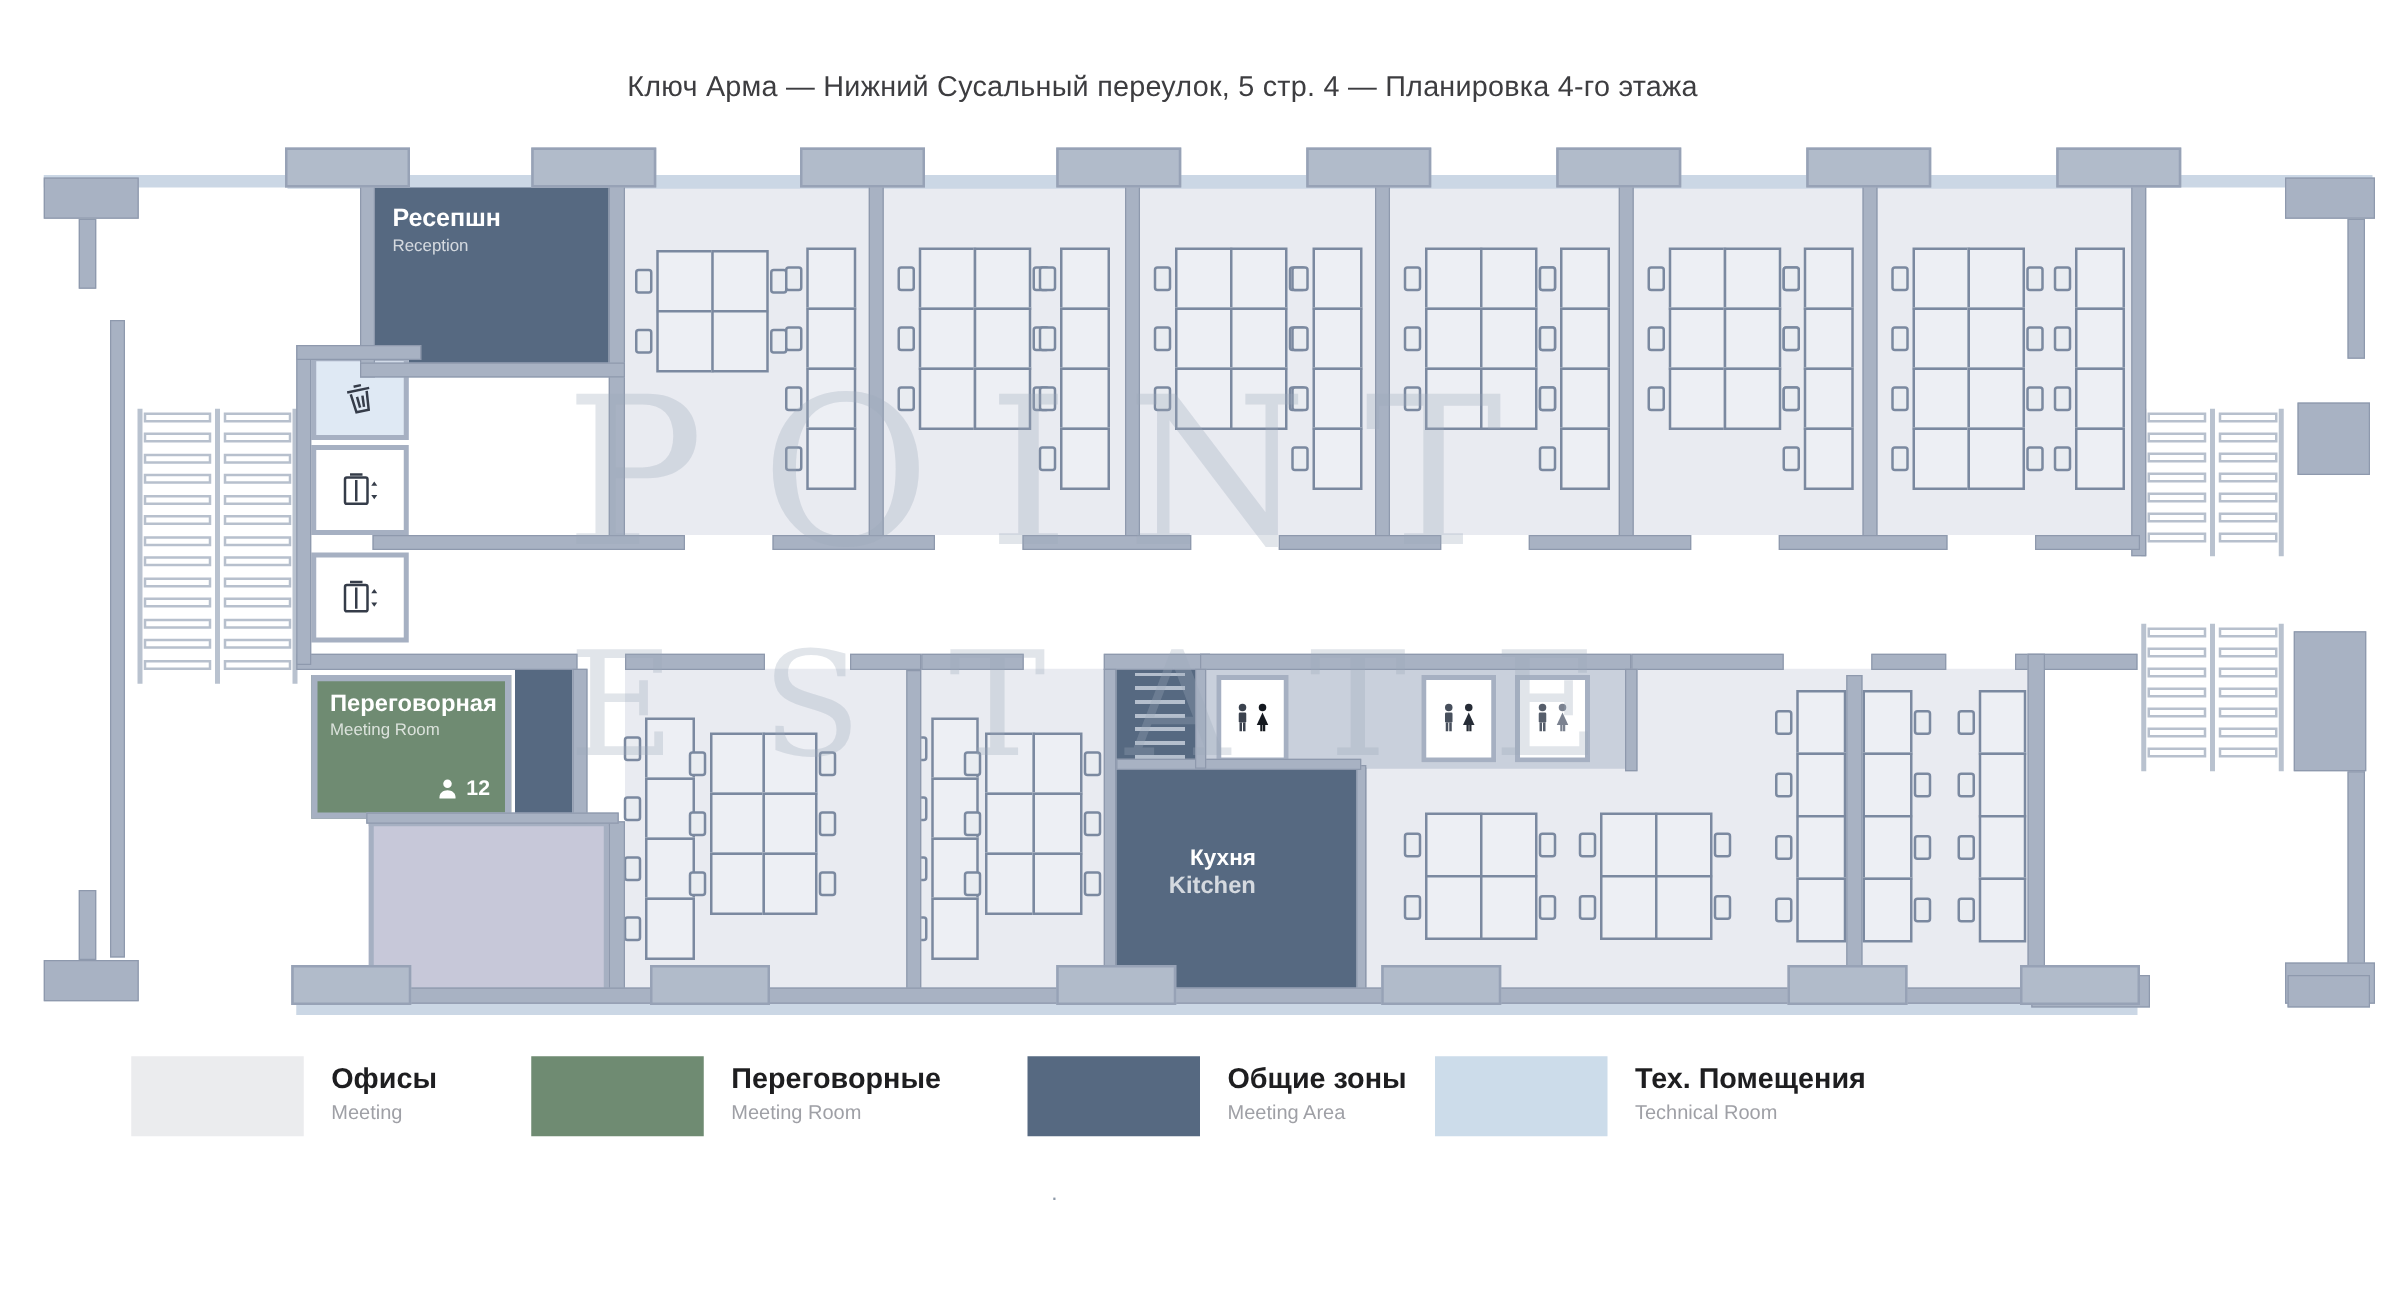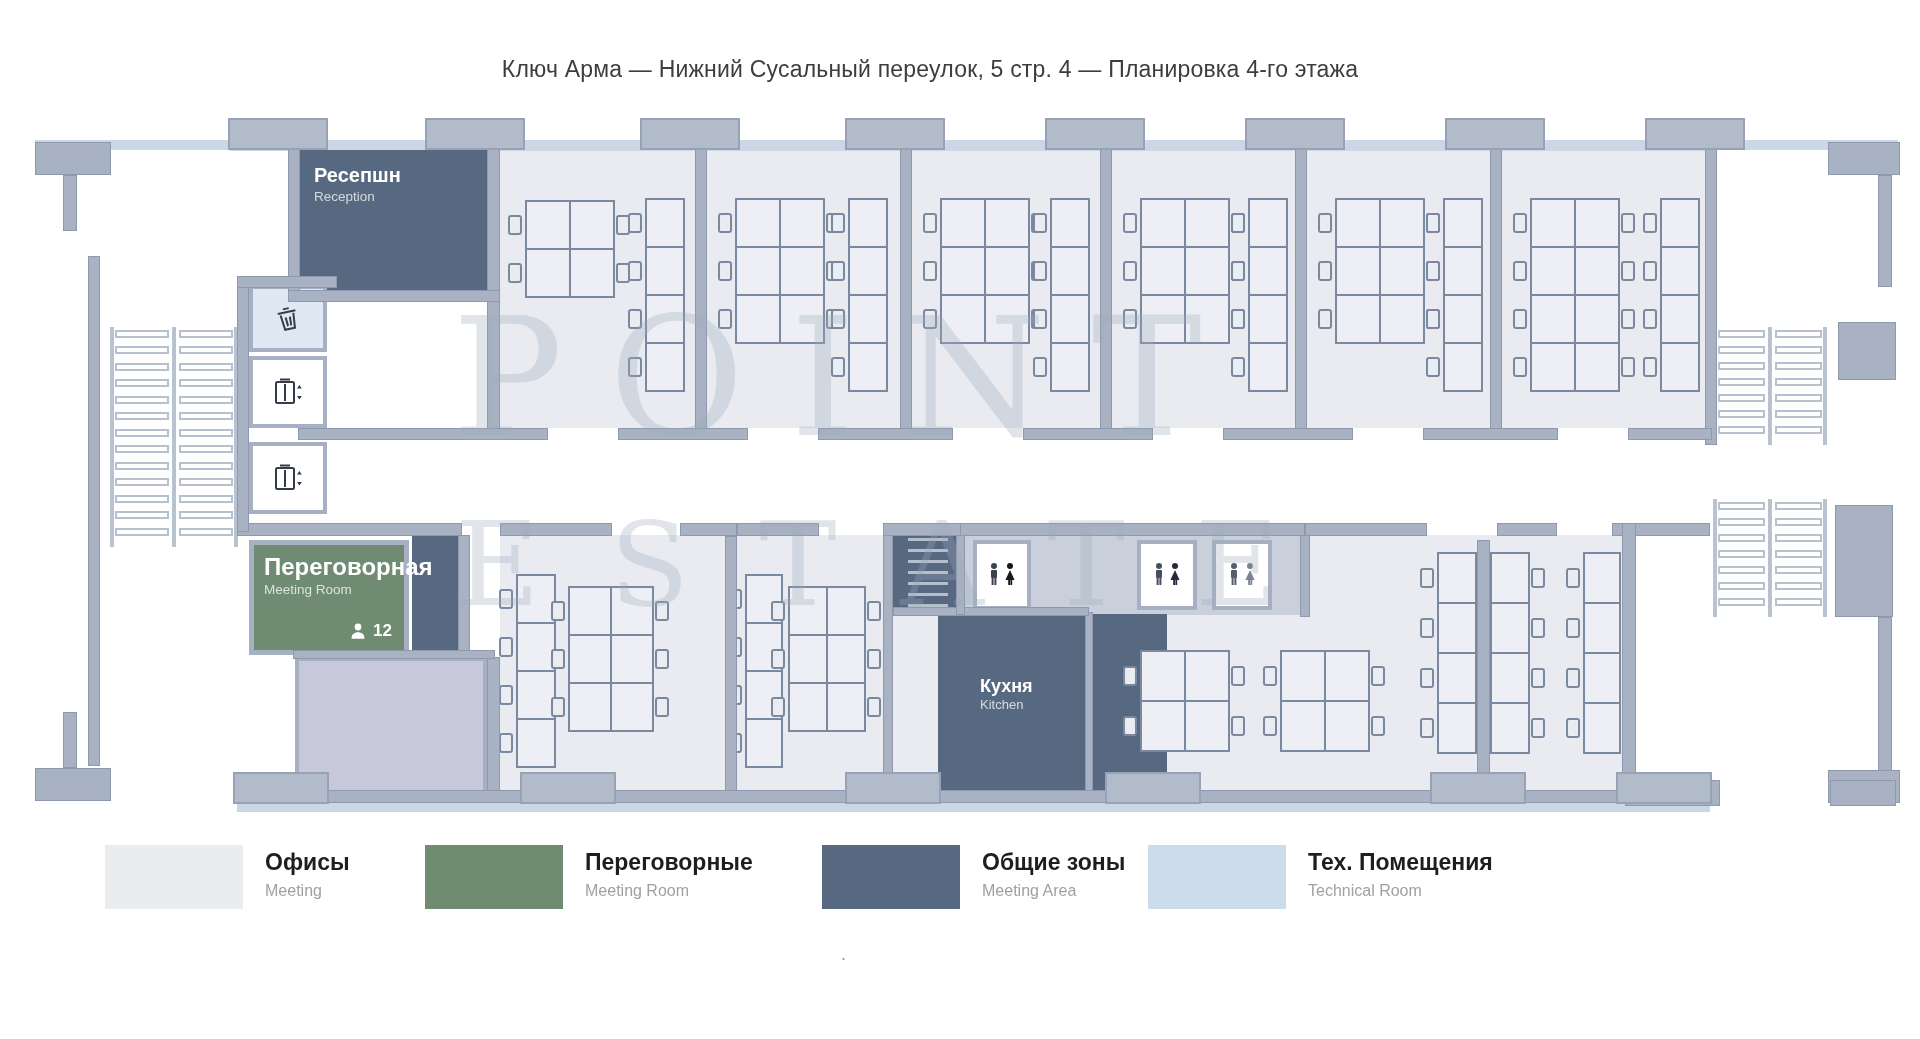--- a/index.html
+++ b/index.html
@@ -28,24 +28,24 @@
   .desk{position:absolute;background:#edeff4;border:2px solid #7b89a0;box-sizing:border-box;z-index:10;}
   .chair{position:absolute;background:#e9ecf1;border:2px solid #7b89a0;border-radius:3px;box-sizing:border-box;z-index:10;}
   .step{position:absolute;background:#fff;border:2px solid #b7c0cd;box-sizing:border-box;z-index:9;}
   .rail{position:absolute;background:#b9c2cf;z-index:9;}
   
   .room-label{position:absolute;z-index:20;color:#fff;line-height:1.15;}
   .rl-ru{font-weight:bold;}
   .rl-en{color:rgba(255,255,255,.75);font-weight:normal;}
   .reception-label .rl-ru{font-size:20px;}
   .reception-label .rl-en{font-size:13.5px;margin-top:2px;}
-  .meeting-label .rl-ru{font-size:24px;}
+  .meeting-label .rl-ru{font-size:19px;}
   .meeting-label .rl-en{font-size:13.5px;margin-top:1px;}
   .kitchen-label .rl-ru{font-size:18px;}
-  .kitchen-label .rl-en{font-size:13px;margin-top:1px;}
+  .kitchen-label .rl-en{font-size:19px;margin-top:1px;font-weight:bold;}
   .capacity-row{position:absolute;z-index:20;display:flex;align-items:center;gap:6px;color:#fff;
                 font-size:17px;font-weight:bold;}
   
   .wm{position:absolute;z-index:40;font-family:"DejaVu Serif",serif;color:rgba(156,168,186,.30);
       white-space:nowrap;pointer-events:none;}
   .wm1{left:452px;top:282px;font-size:165px;letter-spacing:46px;}
   .wm2{left:455px;top:497px;font-size:116px;letter-spacing:70px;}
   
   .legend{position:absolute;top:845px;left:0;width:1920px;z-index:30;}
   .legend-item{position:absolute;display:flex;align-items:flex-start;}
@@ -86,21 +86,21 @@
           <path d="M2.6 15.8c0-3.4 2.8-5.6 6.4-5.6s6.4 2.2 6.4 5.6v.9H2.6z" fill="#ffffff"></path>
         </svg>
         <span>12</span>
       </div>
     </div>
 
     <div class="room-dark" style="left:412px;top:535px;width:46px;height:122px;"></div>
     <div class="room-lav" style="left:295px;top:657px;width:192px;height:136px;"></div>
 
     <div class="room-dark" style="left:893px;top:535px;width:66px;height:80px;"></div>
-    <div class="room-dark" style="left:938px;top:614px;width:229px;height:179px;">
+    <div class="room-dark" style="left:893px;top:614px;width:200px;height:179px;text-align:right;">
       <div class="room-label kitchen-label" style="left:42px;top:62px;position:absolute;">
         <div class="rl-ru">Кухня</div>
         <div class="rl-en">Kitchen</div>
       </div>
     </div>
     <div class="hatch" style="left:908px;top:538px;width:40px;height:70px;"></div>
 
     <div class="wc-lobby" style="left:965px;top:535px;width:335px;height:80px;"></div>
 
     <div class="room-white" style="left:973px;top:540px;width:58px;height:70px;">

